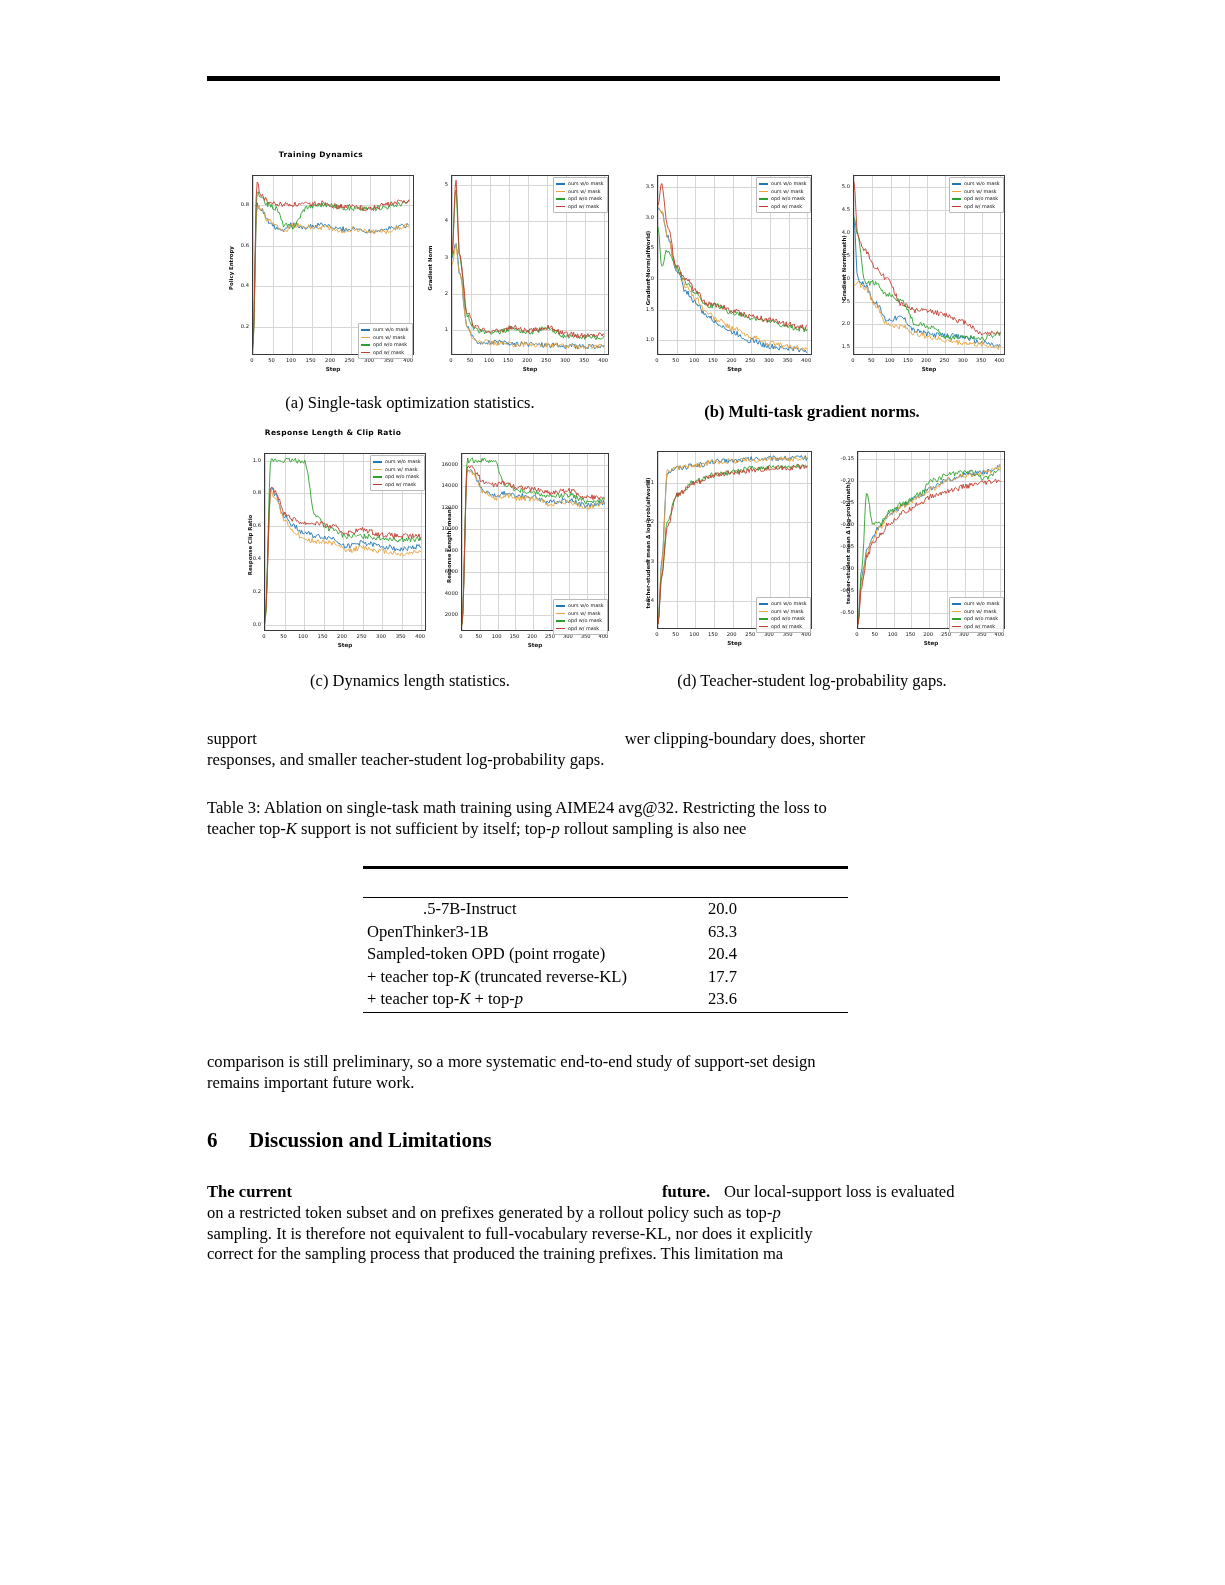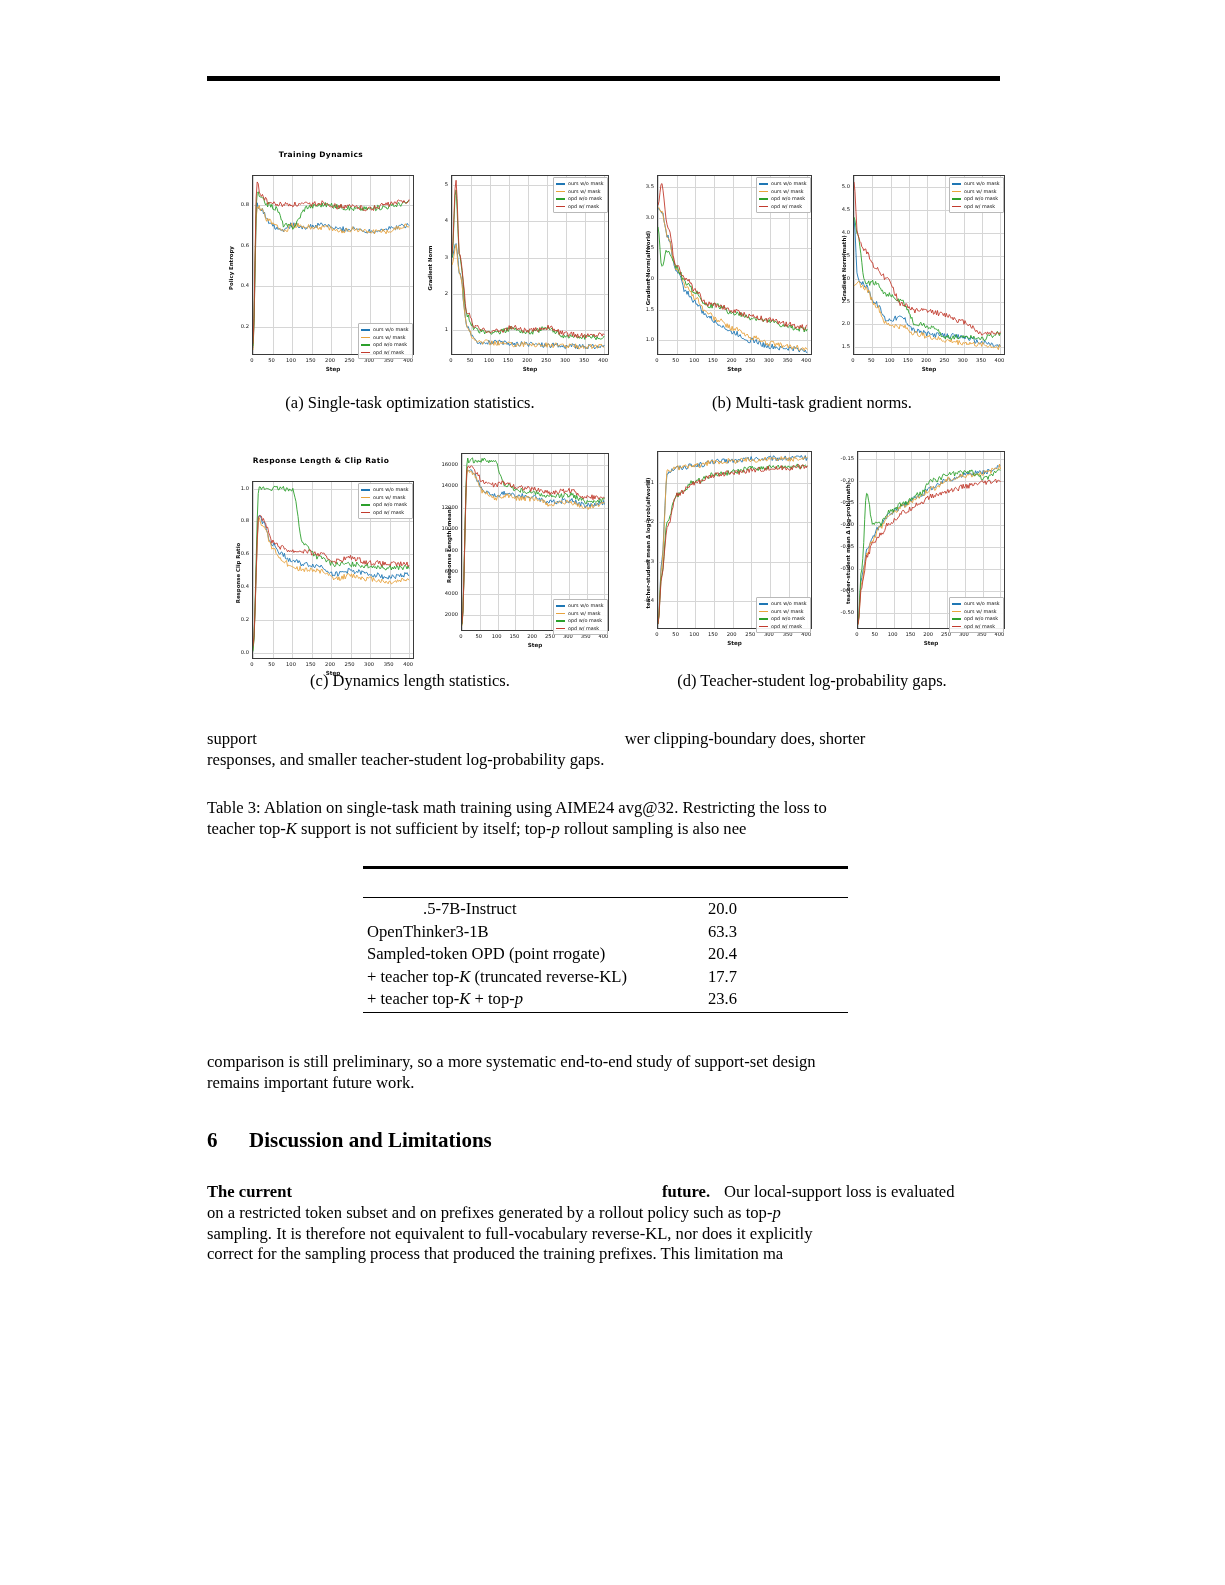--- a/index.html
+++ b/index.html
@@ -334,23 +334,23 @@
             <span>opd w/o mask</span>
           </div>
           <div class="lrow">
             <span class="swatch" style="background: rgb(194, 59, 46);"></span>
             <span>opd w/ mask</span>
           </div>
         </div>
       </div>
 
     <div class="subcap" style="left:0px;top:243px;width:406px;">(a) Single-task optimization statistics.</div>
-    <div class="subcap" style="left:410px;top:243px;width:390px;">(b) Multi-task gradient norms.</div>
-
-    <div class="chart" style="left:14px;top:278px;width:200px;height:235px;margin-top:28px;">
+    <div class="subcap" style="left:410px;top:252px;width:390px;font-weight:bold;">(b) Multi-task gradient norms.</div>
+
+    <div class="chart" style="left:26px;top:278px;width:200px;height:235px;">
       <div class="ctitle">Response Length &amp; Clip Ratio</div>
       <div class="plotbox" id="pb4" style="left:31px;top:25px;width:162px;height:178px;">
           <div class="gl h" style="top: 171.065px;"></div>
           <div class="gl h" style="top: 138.168px;"></div>
           <div class="gl h" style="top: 105.271px;"></div>
           <div class="gl h" style="top: 72.3738px;"></div>
           <div class="gl h" style="top: 39.4766px;"></div>
           <div class="gl h" style="top: 6.57944px;"></div>
           <div class="gl v" style="left: 0px;"></div>
           <div class="gl v" style="left: 19.5122px;"></div>

